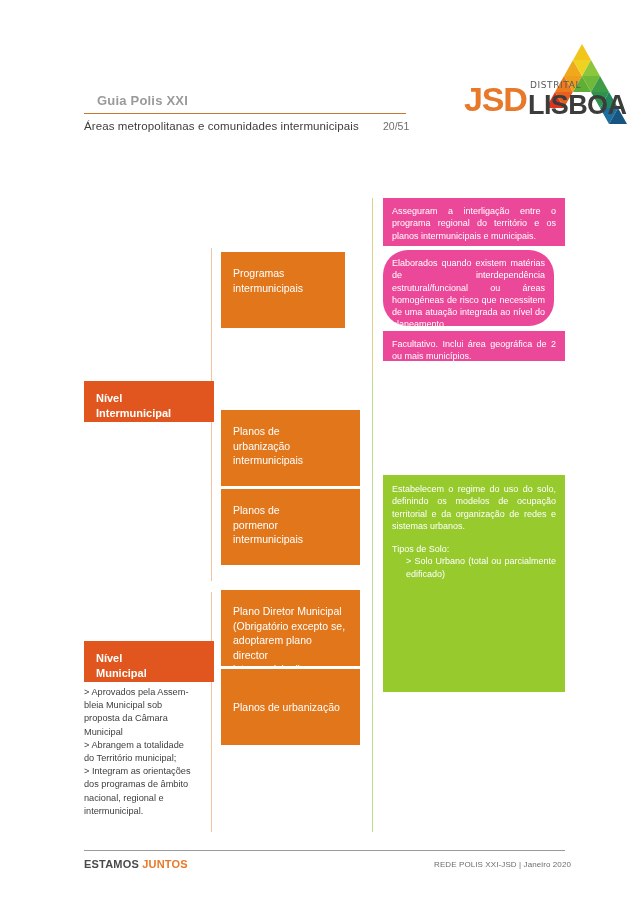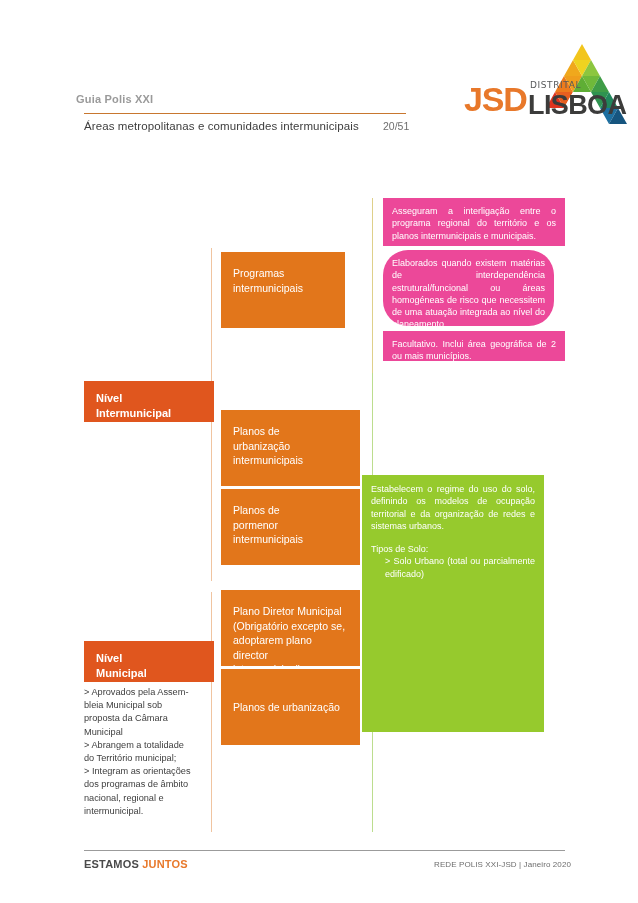--- a/index.html
+++ b/index.html
@@ -18,23 +18,23 @@
 
   
   #header {
     position: absolute;
     left: 0; top: 0;
     width: 638px;
     height: 160px;
   }
   #header-kicker {
     position: absolute;
-    left: 76px;
+    left: 97px;
     top: 93px;
-    font-size: 11px;
+    font-size: 13px;
     font-weight: bold;
     letter-spacing: 0.2px;
     color: #9a9a9a;
   }
   #header-rule {
     position: absolute;
     left: 84px;
     top: 113px;
     width: 322px;
     height: 1px;
@@ -274,21 +274,21 @@
   <div class="box mid pre" style="left:221px; top:669px; width:139px; height:76px;
               display:flex; align-items:center; padding-top:0; padding-bottom:0;">Planos de urbanização</div>
 
 
   <div class="box yellow" style="left:383px; top:198px; width:182px; height:48px;">Asseguram a interligação entre o programa regional do território e os planos intermunicipais e municipais.</div>
 
   <div class="box yellow" style="left:383px; top:250px; width:171px; height:76px;border-radius:25px;">Elaborados quando existem matérias de interdependência estrutural/funcional ou áreas homogéneas de risco que necessitem de uma atuação integrada ao nível do planeamento.</div>
 
   <div class="box yellow" style="left:383px; top:331px; width:182px; height:30px;">Facultativo. Inclui área geográfica de 2 ou mais municípios.</div>
 
-  <div class="box green" style="left:362px; top:475px; width:182px; height:257px;">
+  <div class="box green" style="left:383px; top:475px; width:182px; height:217px;">
     <div>Estabelecem o regime do uso do solo, definindo os modelos de ocupação territorial e da organização de redes e sistemas urbanos.</div>
     <div style="height:11px;"></div>
     <div style="text-align:left;">Tipos de Solo:</div>
     <div style="padding-left:14px;">&gt; Solo Urbano (total ou parcialmente edificado)</div>
   </div>
 
 </div>
 
 <div id="footer-rule"></div>
 <div id="footer-left"><span class="a">ESTAMOS </span><span class="b">JUNTOS</span></div>

